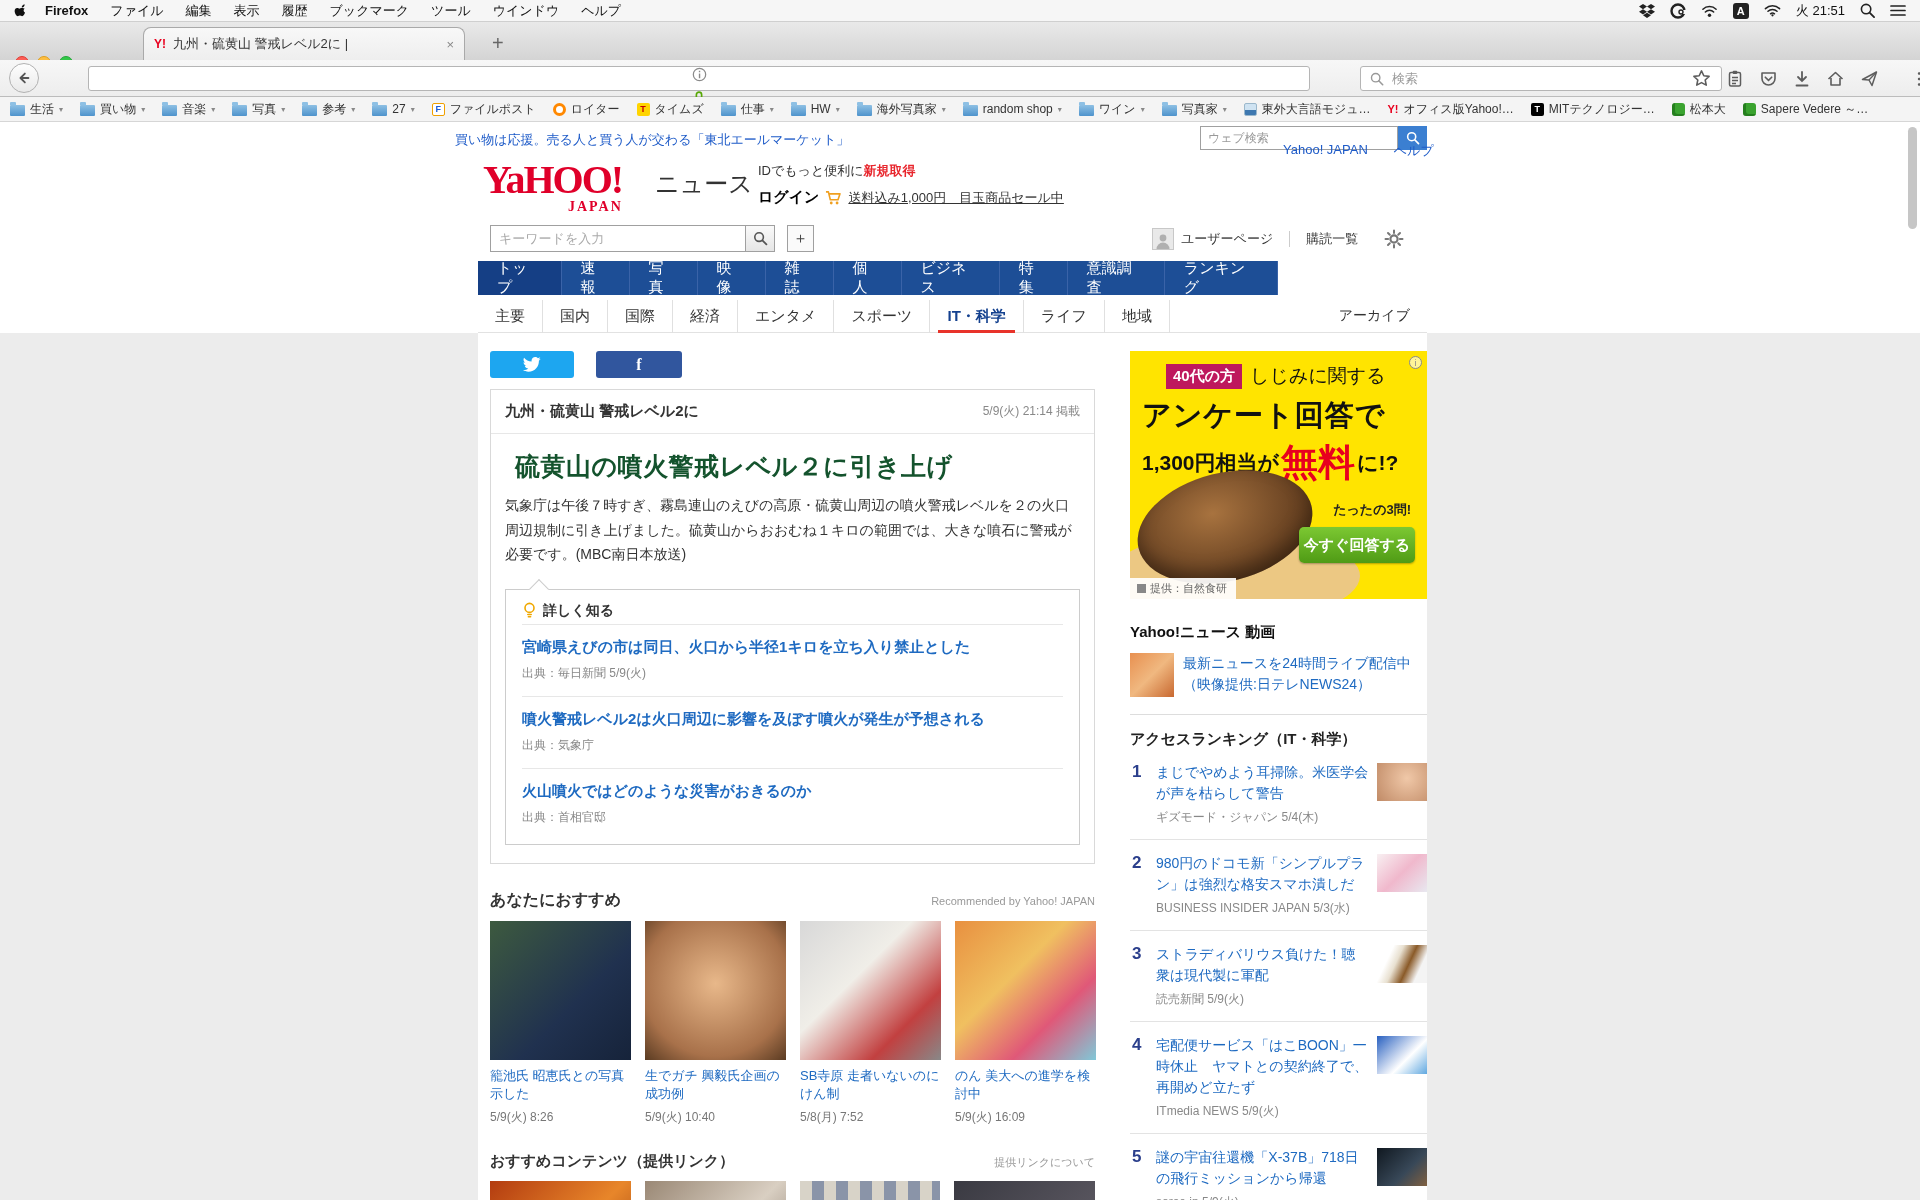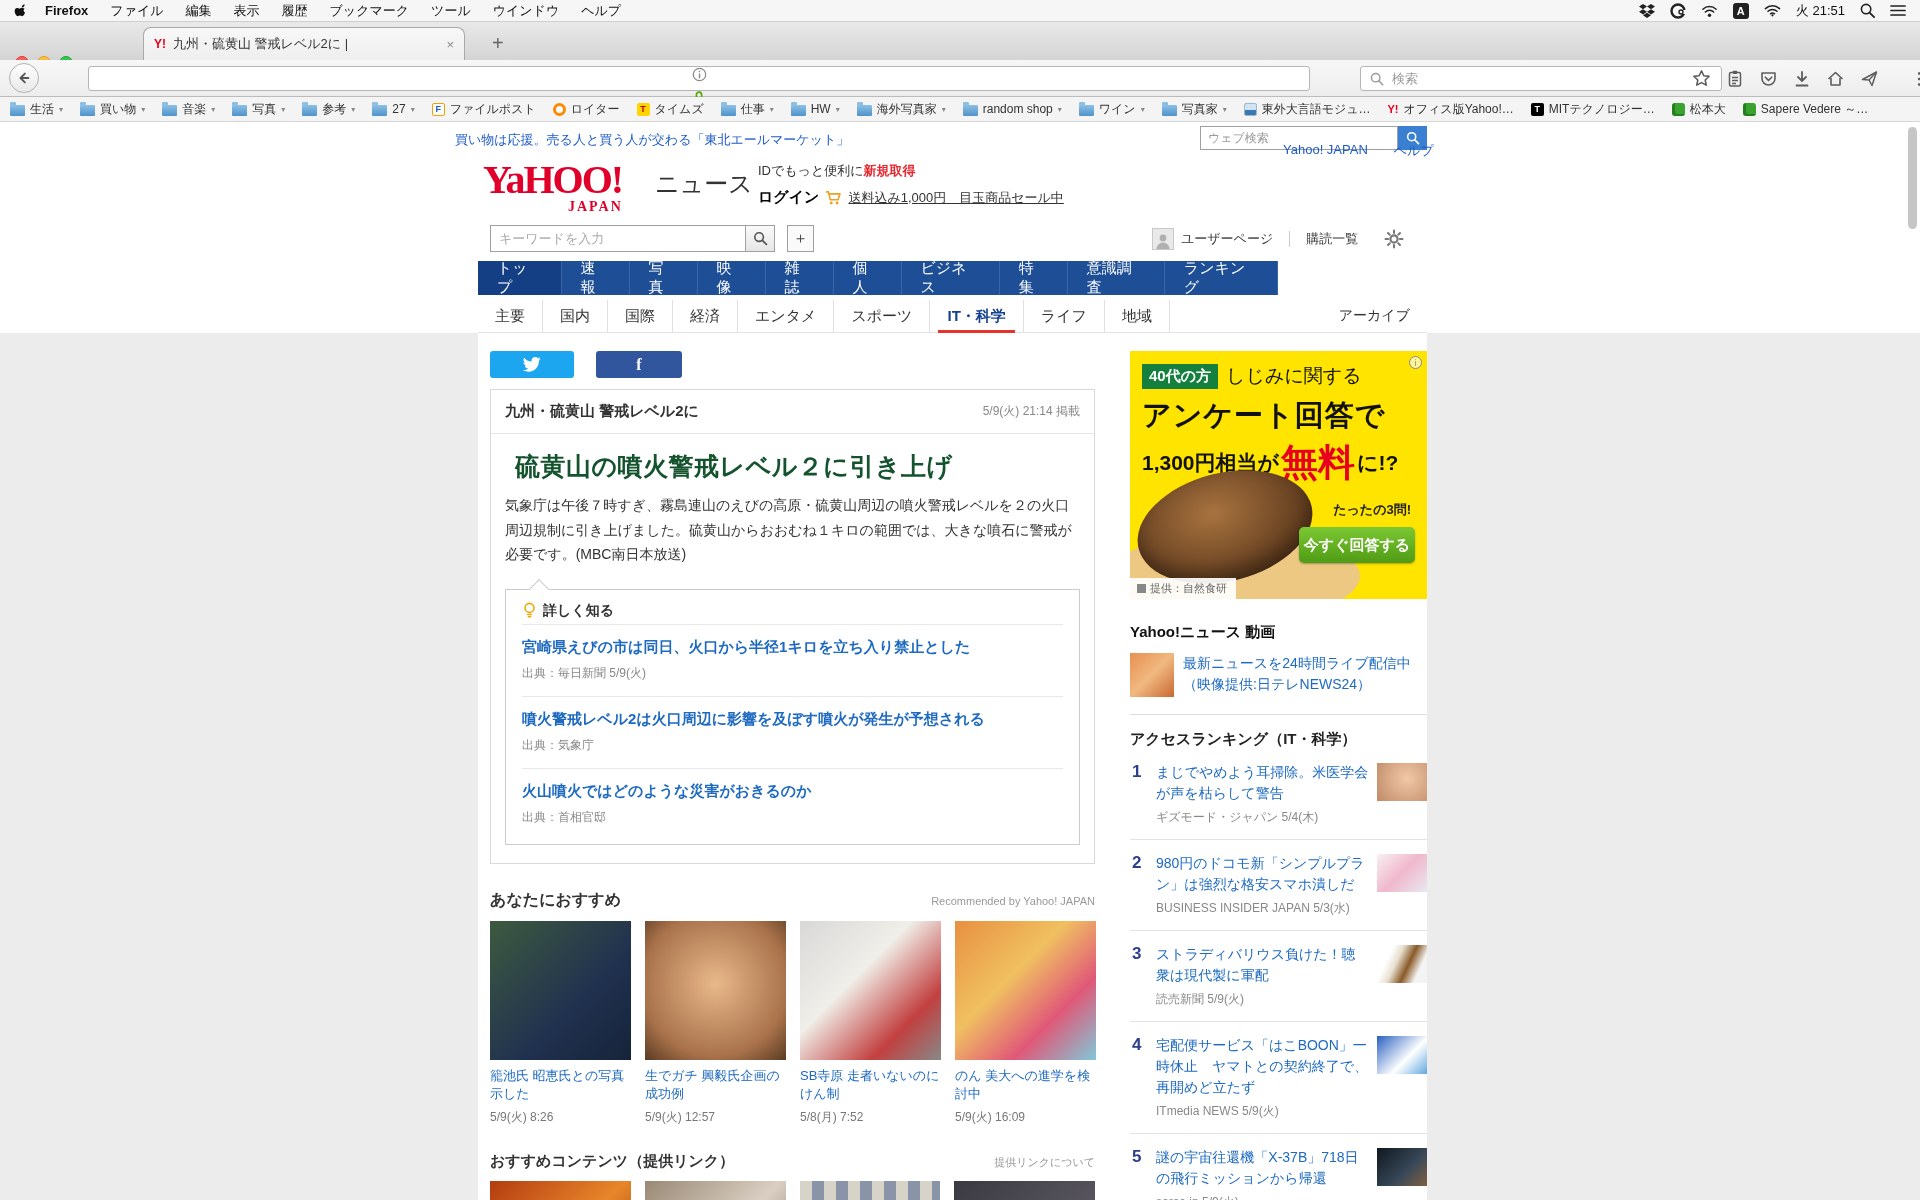--- a/index.html
+++ b/index.html
@@ -156,21 +156,21 @@
   .sp3{background:repeating-linear-gradient(90deg,#d8d3c8 0 12px,#8a94a8 12px 24px);}
   .sp4{background:linear-gradient(135deg,#3a3a42,#6b6670);}
   .spimg{width:141px;height:130px;}
 
   
   .side-col{position:absolute;left:1130px;top:229px;width:297px;}
   .ad{position:relative;width:297px;height:248px;background:#ffe400;padding:12px 12px 0;overflow:hidden;}
   .ad-info{position:absolute;top:5px;right:5px;width:13px;height:13px;border:1px solid #8a8a8a;border-radius:50%;
            color:#8a8a8a;font-size:9px;display:flex;align-items:center;justify-content:center;background:rgba(255,255,255,.6);}
   .ad-r1{display:flex;align-items:center;gap:8px;}
-  .ad-badge{background:#15803d;color:#fff;font-size:15px;font-weight:bold;padding:3px 7px;}
+  .ad-badge{background:#be185d;color:#fff;font-size:15px;font-weight:bold;padding:3px 7px;margin-left:24px;}
   .ad-tag{font-size:19px;color:#111;font-family:Liberation Mono, monospace;}
   .ad-l1{font-size:29px;font-weight:bold;color:#111;margin-top:7px;letter-spacing:1px;}
   .ad-l2{margin-top:2px;color:#111;font-weight:bold;font-size:21px;display:flex;align-items:center;}
   .ad-free{color:#e8001e;font-size:37px;margin:0 2px;}
   .clam{position:absolute;left:6px;top:122px;width:178px;height:108px;border-radius:50%;transform:rotate(-14deg);
         background:radial-gradient(ellipse at 45% 35%,#a8733f,#6b4423 60%,#4a2c12);box-shadow:inset 0 -10px 18px rgba(0,0,0,.35);}
   .hand{position:absolute;left:-20px;top:180px;width:250px;height:90px;border-radius:50%;background:#e9c39a;opacity:.85;}
   .ad-note{position:absolute;right:16px;top:150px;font-size:13px;font-weight:bold;color:#222;}
   .ad-btn{position:absolute;right:12px;top:176px;width:116px;height:36px;border-radius:5px;color:#fff;font-weight:bold;
           font-size:15px;display:flex;align-items:center;justify-content:center;
@@ -619,21 +619,21 @@
       </div>
       <div class="cards">
         <div class="rcard">
           <div class="rimg ph1"></div>
           <div class="t">籠池氏 昭恵氏との写真示した</div>
           <div class="d">5/9(火) 8:26</div>
         </div>
         <div class="rcard">
           <div class="rimg ph2"></div>
           <div class="t">生でガチ 興毅氏企画の成功例</div>
-          <div class="d">5/9(火) 12:57</div>
+          <div class="d">5/9(火) 10:40</div>
         </div>
         <div class="rcard">
           <div class="rimg ph3"></div>
           <div class="t">SB寺原 走者いないのにけん制</div>
           <div class="d">5/8(月) 7:52</div>
         </div>
         <div class="rcard">
           <div class="rimg ph4"></div>
           <div class="t">のん 美大への進学を検討中</div>
           <div class="d">5/9(火) 16:09</div>

